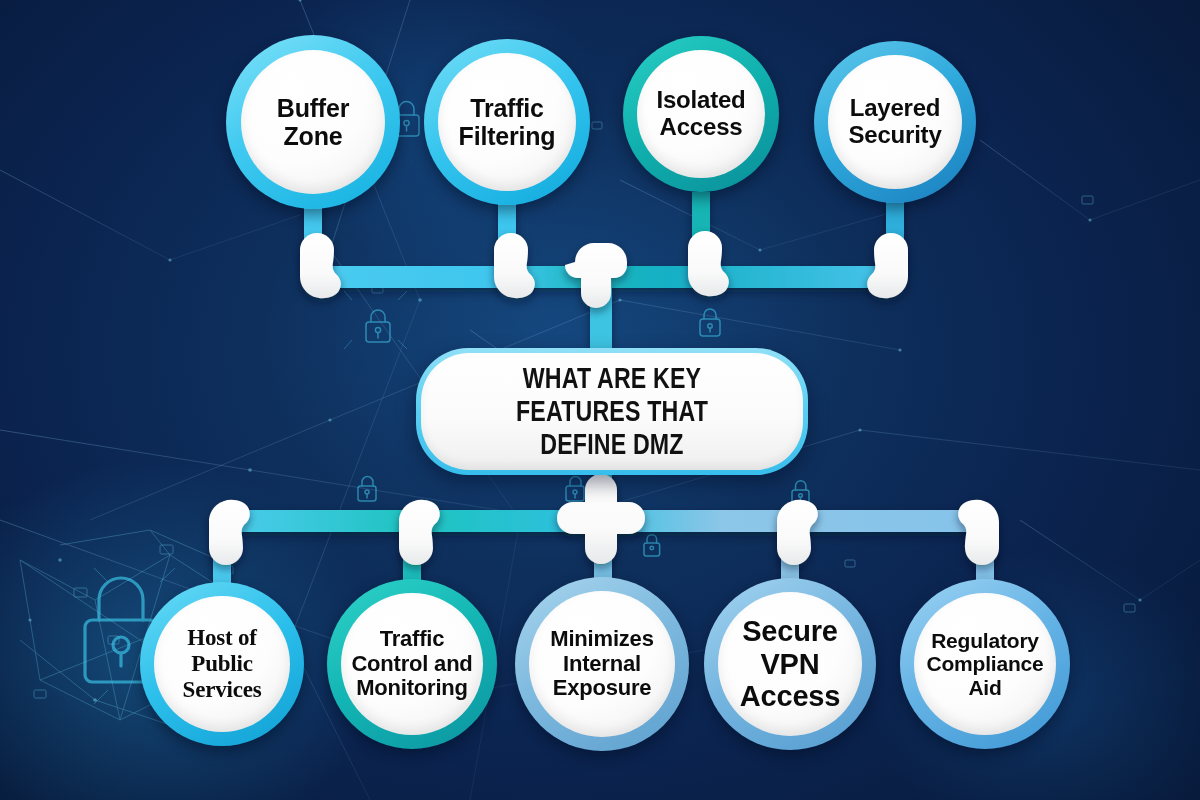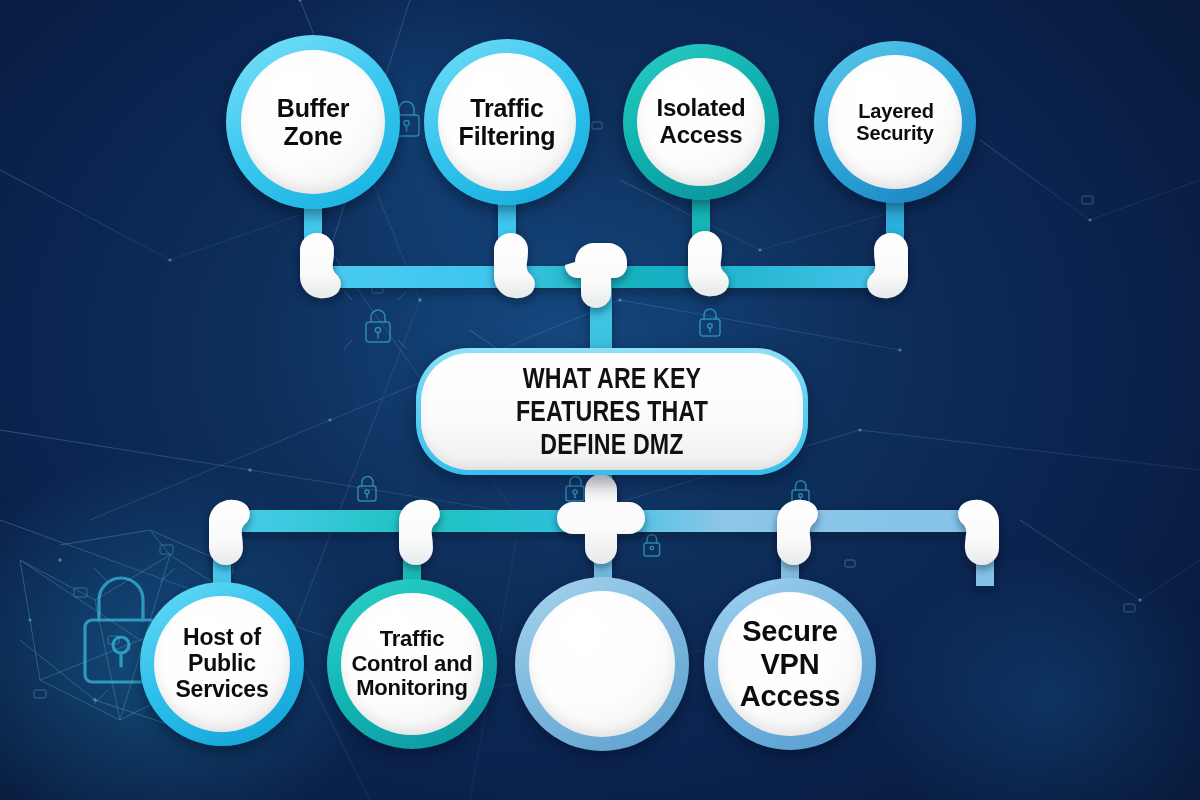--- a/index.html
+++ b/index.html
@@ -352,64 +352,74 @@
 Zone</span>
   </div>
 
   <div class="node" style="left:424px; top:39px; width:166px; height:166px;">
     <span class="ring" style="background:linear-gradient(150deg,#74DEF6 0%,#34C4EE 48%,#0FA9DC 100%);"></span>
     <span class="disc" style="inset:14px;"></span>
     <span class="label" style="font-size:25px;">Traffic
 Filtering</span>
   </div>
 
-  <div class="node" style="left:623px; top:44px; width:156px; height:156px;">
+  <div class="node" style="left:623px; top:36px; width:156px; height:156px;">
     <span class="ring" style="background:linear-gradient(150deg,#2ACFC4 0%,#10B0AE 48%,#0A8E99 100%);"></span>
     <span class="disc" style="inset:14px;"></span>
     <span class="label" style="font-size:24px;">Isolated
 Access</span>
   </div>
 
   <div class="node" style="left:814px; top:41px; width:162px; height:162px;">
     <span class="ring" style="background:linear-gradient(150deg,#5FC9EC 0%,#2FA9DC 46%,#1A7EBE 100%);"></span>
     <span class="disc" style="inset:14px;"></span>
-    <span class="label" style="font-size:20px;text-align:right;">Layered
+    <span class="label" style="font-size:24px;">Layered
 Security</span>
   </div>
 
   <div id="title-pill">
     <div class="pill-inner">
       <div class="pill-text">WHAT ARE KEY FEATURES THAT
 DEFINE DMZ</div>
     </div>
   </div>
 
-  <div class="node" style="left:140px; top:582px; width:164px; height:164px;">
+  <div class="node" style="left:140px; top:582px; width:164px; height:164px;font-family:Liberation Serif, serif;">
     <span class="ring" style="background:linear-gradient(150deg,#6BDBF6 0%,#2BBFEB 48%,#109FD4 100%);"></span>
     <span class="disc" style="inset:14px;"></span>
     <span class="label" style="font-size:23px;">Host of
 Public
 Services</span>
   </div>
 
   <div class="node" style="left:327px; top:579px; width:170px; height:170px;">
     <span class="ring" style="background:linear-gradient(150deg,#2FD3C8 0%,#13B5B4 48%,#0C94A0 100%);"></span>
     <span class="disc" style="inset:14px;"></span>
     <span class="label" style="font-size:22px;">Traffic
 Control and
 Monitoring</span>
   </div>
 
   <div class="node" style="left:515px; top:577px; width:174px; height:174px;">
     <span class="ring" style="background:linear-gradient(150deg,#A9D6EE 0%,#7FBADF 45%,#5C9FCE 100%);"></span>
     <span class="disc" style="inset:14px;"></span>
+    <span class="label" style="font-size:22px;">Minimizes
+Internal
+Exposure</span>
   </div>
 
   <div class="node" style="left:704px; top:578px; width:172px; height:172px;">
     <span class="ring" style="background:linear-gradient(150deg,#A4D4F0 0%,#76B6E0 45%,#549CD0 100%);"></span>
     <span class="disc" style="inset:14px;"></span>
     <span class="label" style="font-size:29px;">Secure
 VPN
 Access</span>
   </div>
 
+  <div class="node" style="left:900px; top:579px; width:170px; height:170px;">
+    <span class="ring" style="background:linear-gradient(150deg,#9ED3F3 0%,#66B4E6 45%,#3E97D4 100%);"></span>
+    <span class="disc" style="inset:14px;"></span>
+    <span class="label" style="font-size:21px;">Regulatory
+Compliance
+Aid</span>
+  </div>
 
 </div>
 
 </body></html>

